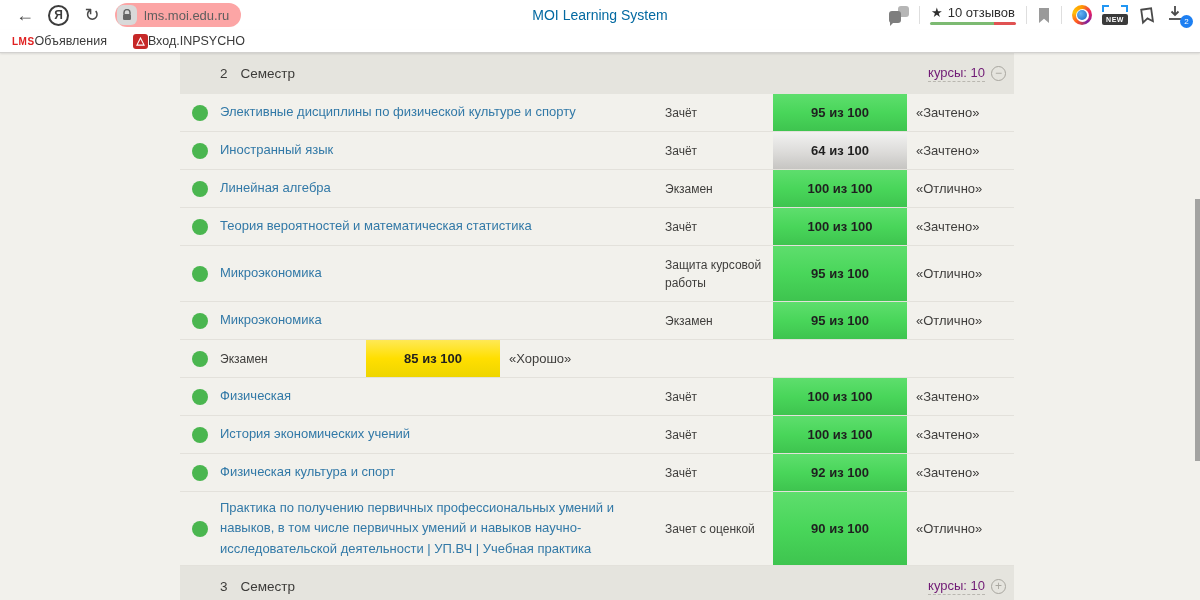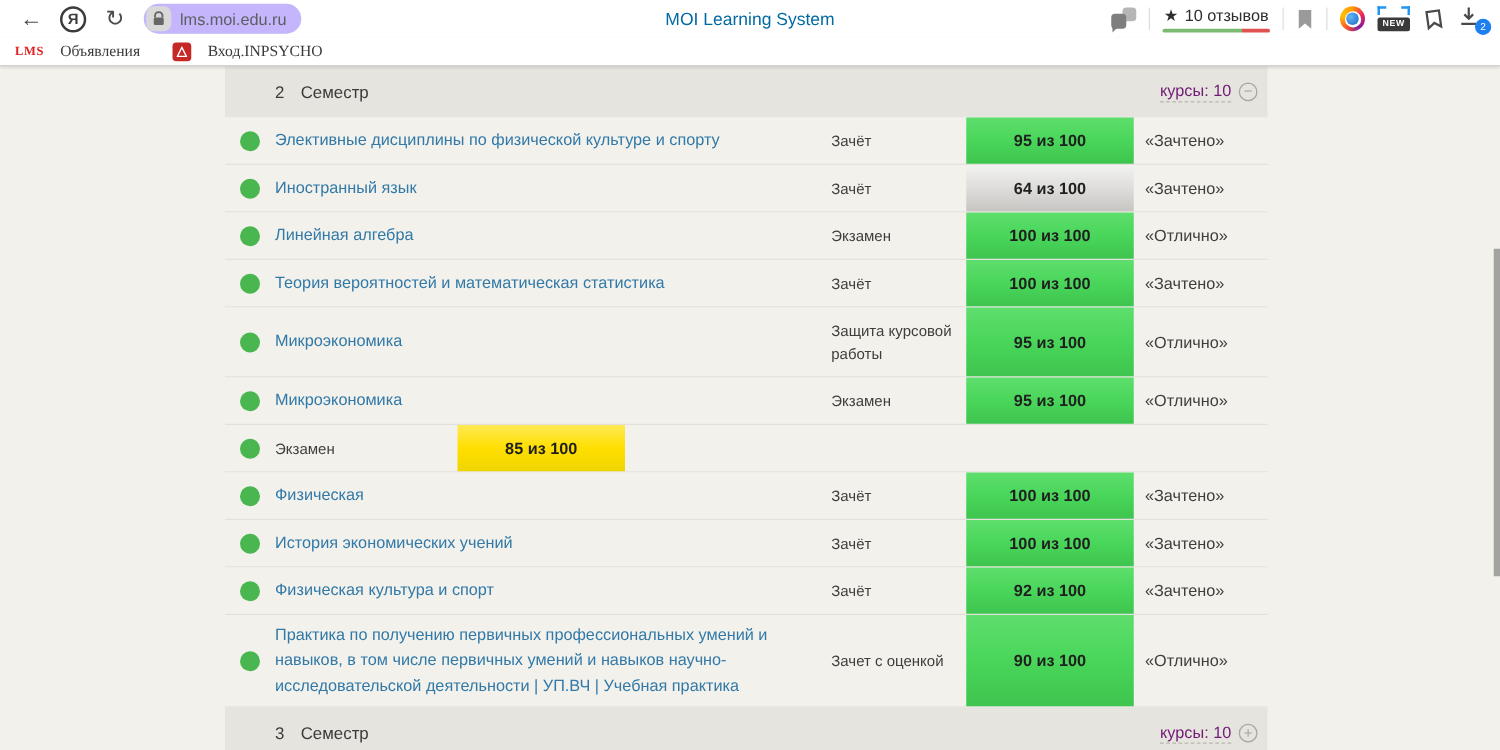--- a/index.html
+++ b/index.html
@@ -7,21 +7,21 @@
   body { font-family:"Liberation Sans","DejaVu Sans",sans-serif; background:#f2f1ec; }
 
   
   .chrome { background:#ffffff; }
   .toolbar { height:30px; display:flex; align-items:center; padding:0 10px; position:relative; }
   .tb-btn { border:none; background:none; color:#4a4a4a; font-size:18px; line-height:1;
             width:30px; height:26px; display:flex; align-items:center; justify-content:center; cursor:pointer; }
   .ya-circle { width:21px; height:21px; border:2px solid #3c3c3c; border-radius:50%;
                display:flex; align-items:center; justify-content:center;
                font-size:12px; font-weight:bold; color:#3c3c3c; margin:0 8px; }
-  .addr-pill { height:24px; background:#c4b5fd; border-radius:12px; display:flex; align-items:center;
+  .addr-pill { height:24px; background:#fca5a5; border-radius:12px; display:flex; align-items:center;
                padding:0 12px 0 2px; margin-left:8px; cursor:text;text-align:right; }
   .lock-badge { width:20px; height:20px; background:#d9d9d9; border-radius:6px;
                 display:flex; align-items:center; justify-content:center; margin-right:7px; }
   .addr-url { font-size:13px; color:#5e5e5e; }
   .omni-title { position:absolute; left:0; right:0; text-align:center; font-size:14px; color:#0369a1;
                 pointer-events:none; }
   .toolbar-right { margin-left:auto; display:flex; align-items:center; gap:10px; position:relative; z-index:2; }
   .tb-divider { width:1px; height:18px; background:#dedede; }
   
   .translate { position:relative; width:20px; height:18px; }
@@ -50,21 +50,21 @@
   .shot .c2 { right:0; border-left:none; border-bottom:none; }
   .shot .badge { position:absolute; left:0; right:0; bottom:0; height:11px; background:#3a3a3a;
                  border-radius:2px; color:#fff; font-size:7px; font-weight:bold;
                  display:flex; align-items:center; justify-content:center; letter-spacing:0.5px; }
   .dl-wrap { position:relative; width:24px; height:22px; cursor:pointer; }
   .dl-badge { position:absolute; right:-3px; bottom:-2px; width:13px; height:13px; border-radius:50%;
               background:#1d7ff2; color:#fff; font-size:8px; display:flex; align-items:center; justify-content:center; }
   
   .bookmarks { height:23px; display:flex; align-items:center; gap:26px; padding:0 12px;
                border-bottom:1px solid #d2d1cf; box-shadow:0 1px 2px rgba(0,0,0,0.10); position:relative; z-index:3; }
-  .bm-item { display:flex; align-items:center; gap:13px; font-size:12.5px; color:#3a3a3a; cursor:pointer;font-family:Liberation Serif, serif; }
+  .bm-item { display:flex; align-items:center; gap:0; font-size:12.5px; color:#3a3a3a; cursor:pointer; }
   .bm-lms { color:#e02020; font-weight:bold; font-size:10px; letter-spacing:0.5px; }
   .bm-fav { width:15px; height:15px; background:#c62828; border-radius:3px; color:#fff;
             display:flex; align-items:center; justify-content:center; font-size:9px; }
 
   
   .page { position:relative; height:546px; background:#f2f1ec; }
   .content { position:absolute; left:180px; top:0; width:834px; }
   .sec-header { height:41px; background:#e5e4de; display:flex; align-items:center;
                 padding:0 8px 0 40px; }
   .sec-num { font-size:13.5px; color:#3c3b39; margin-right:13px; }
@@ -240,20 +240,21 @@
       <div class="cell-score score-green">95 из 100</div>
       <div class="cell-grade">«Отлично»</div>
     </div>
 
     <div class="row">
       <div class="cell-dot">
           <span class="dot"></span>
         </div>
       <div class="cell-control">Экзамен</div>
       <div class="cell-score score-yellow">85 из 100</div>
+      <div class="cell-grade">«Хорошо»</div>
     </div>
 
     <div class="row">
       <div class="cell-dot">
           <span class="dot"></span>
         </div>
       <a class="cell-title">Физическая</a>
       <div class="cell-control">Зачёт</div>
       <div class="cell-score score-green">100 из 100</div>
       <div class="cell-grade">«Зачтено»</div>

